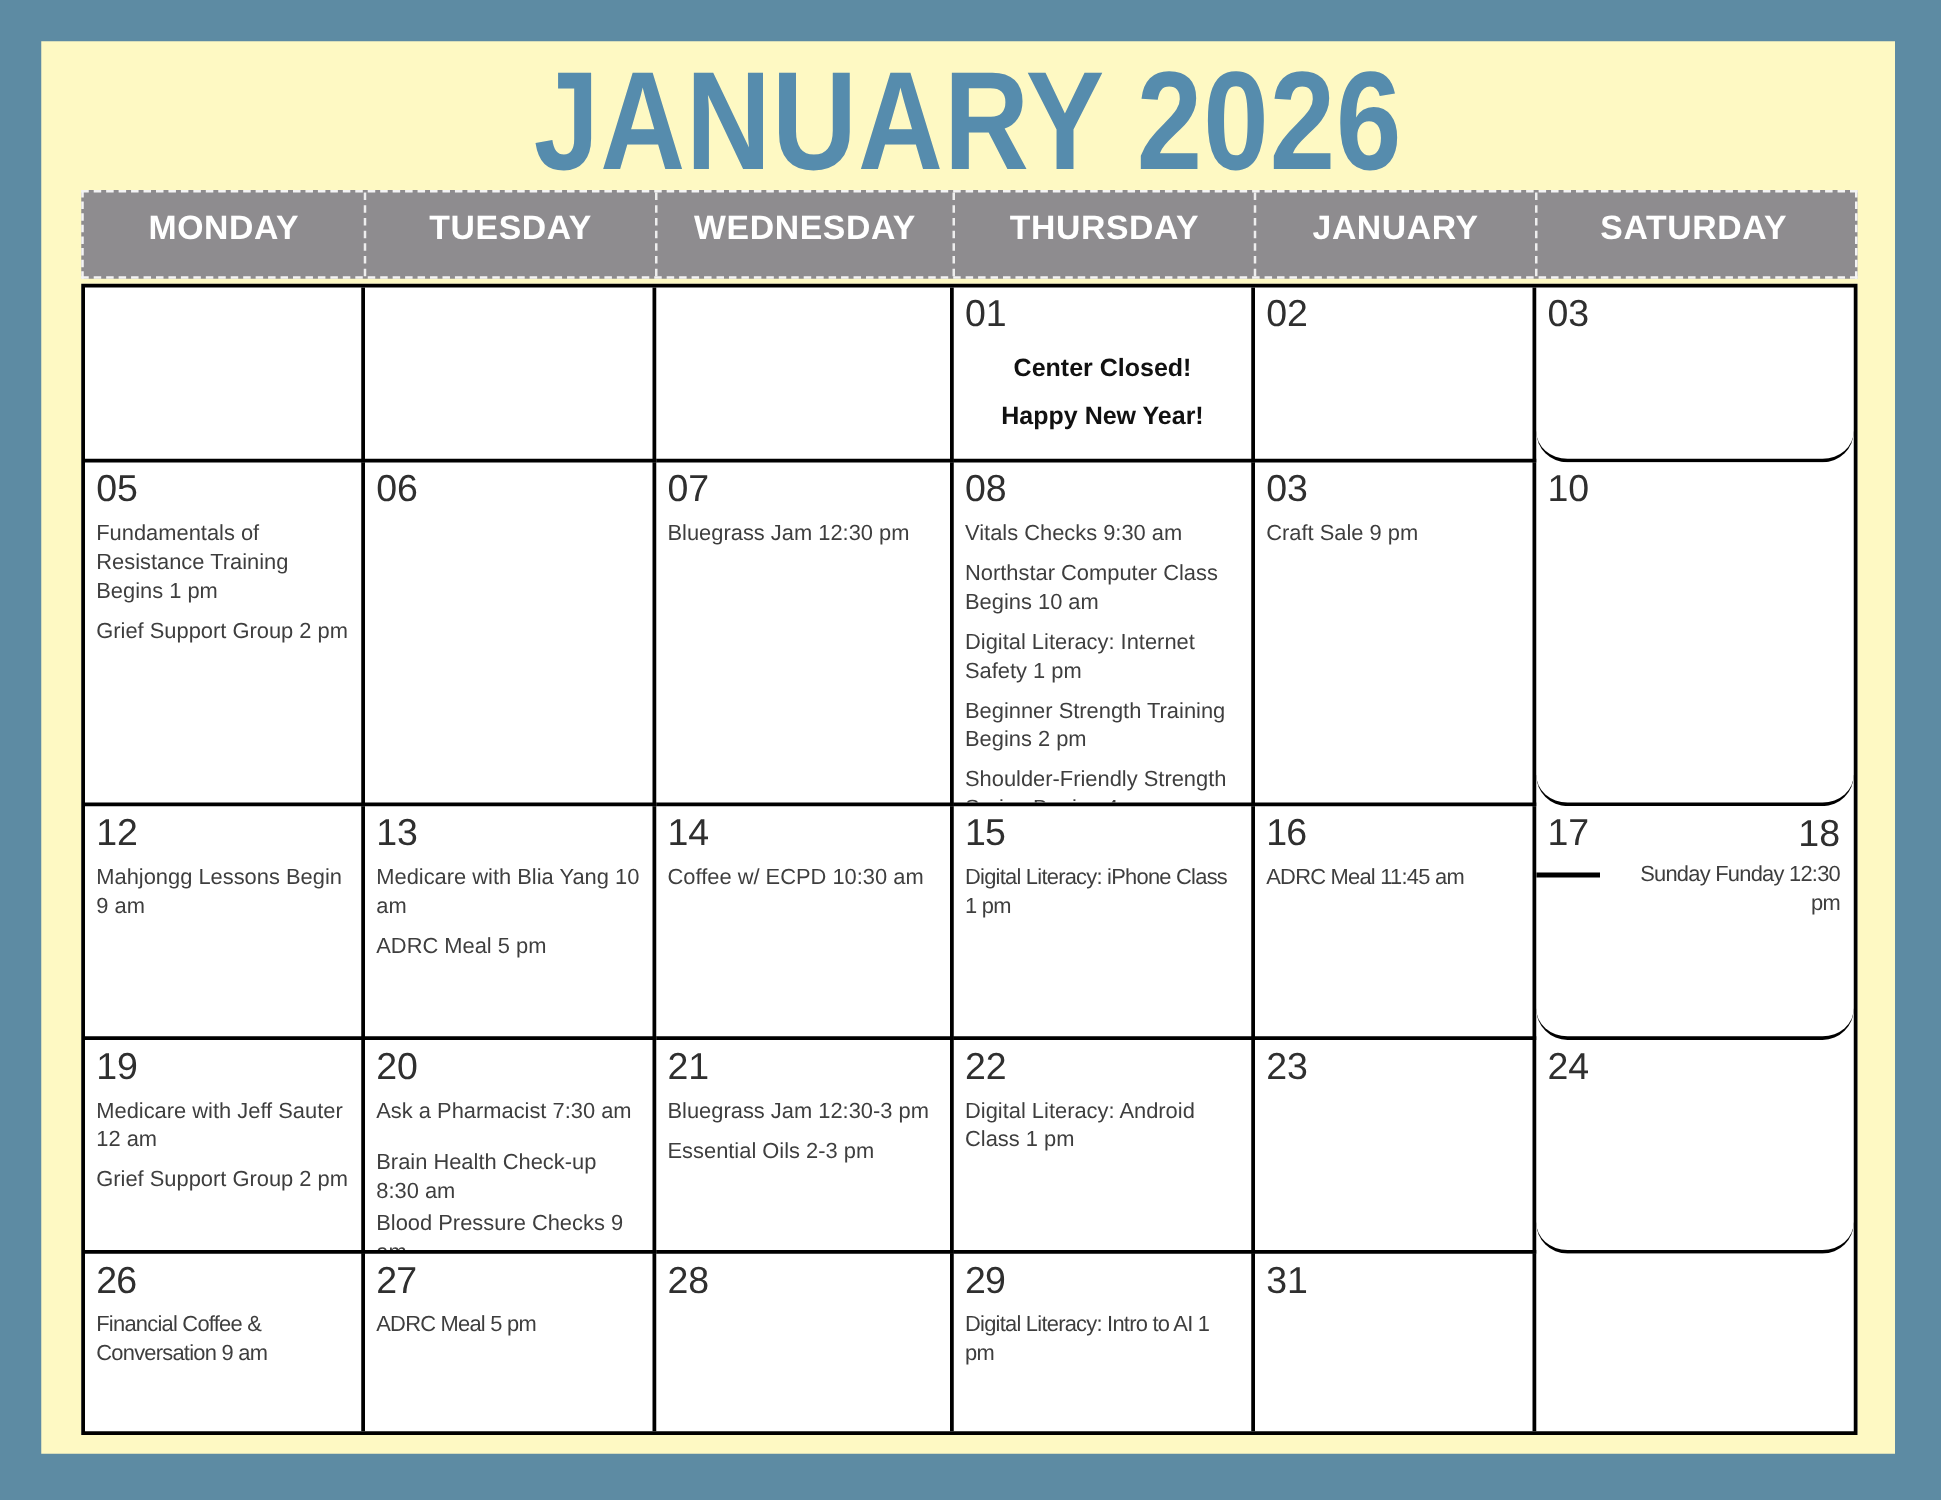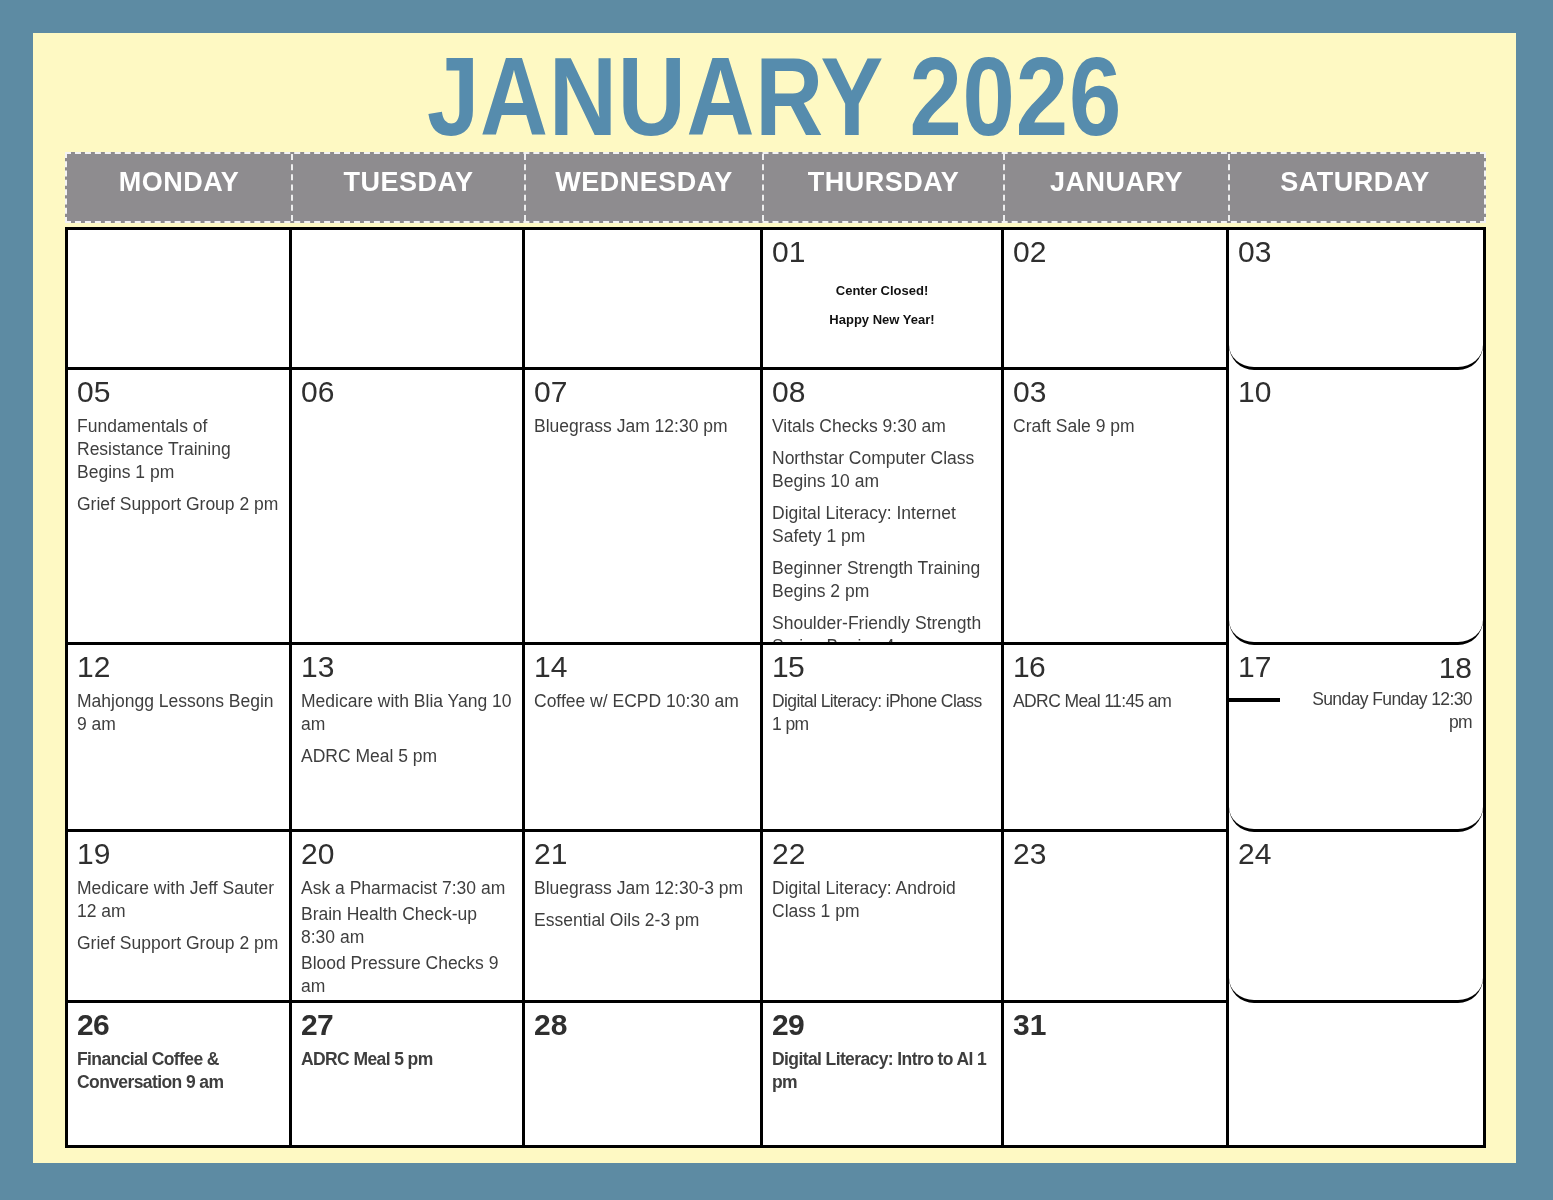--- a/index.html
+++ b/index.html
@@ -59,33 +59,33 @@
     border:3px solid var(--grid-border);
     background:#fff;
   }
   .cell{
     border-right:3px solid var(--grid-border);
     border-bottom:3px solid var(--grid-border);
     padding:5px 9px 0 9px;
     overflow:hidden;
   }
   .cell:nth-child(6n){border-right:none;border-radius:25px;}
-  .cell:nth-child(n+25){border-bottom:none;font-weight:bold;}
+  .cell:nth-child(n+25){border-bottom:none;}
   .date{
     display:block;
     font-size:30px;line-height:1.15;color:var(--date);
     margin:0 0 5px 0;
   }
   .event{
     margin:0 0 9px 0;
     font-size:17.5px;line-height:1.32;color:var(--text);
   }
   .holiday .event{
     font-weight:700;color:#111;text-align:center;
-    font-size:13px;margin:12px 6px 2px 6px;
+    font-size:20px;margin:12px 6px 2px 6px;
   }
   .narrow .event, .narrow .date{letter-spacing:-0.6px;}
   
   .cell.split{padding:0;display:flex;flex-direction:row;}
   .split-top{
     height:57px;padding:5px 9px 0 9px;
     border-bottom:4px solid var(--grid-border);
   }
   .split-bottom{
     flex:1;padding:6px 11px 0 9px;text-align:right;
@@ -178,21 +178,21 @@
           <p class="event">Sunday Funday 12:30 pm</p>
         </div>
       </div>
       <div class="cell">
         <span class="date">19</span>
         <p class="event">Medicare with Jeff Sauter 12 am</p>
         <p class="event">Grief Support Group 2 pm</p>
       </div>
       <div class="cell">
         <span class="date">20</span>
-        <p class="event" style="margin-bottom: 3px;">Ask a Pharmacist 7:30 am</p>
+        <p class="event" style="margin-bottom: 18px;">Ask a Pharmacist 7:30 am</p>
         <p class="event" style="margin-bottom: 3px;">Brain Health Check-up 8:30 am</p>
         <p class="event" style="margin-bottom: 3px;">Blood Pressure Checks 9 am</p>
         <p class="event" style="margin-bottom: 3px;">Trivia 1 pm</p>
       </div>
       <div class="cell">
         <span class="date">21</span>
         <p class="event">Bluegrass Jam 12:30-3 pm</p>
         <p class="event">Essential Oils 2-3 pm</p>
       </div>
       <div class="cell">

